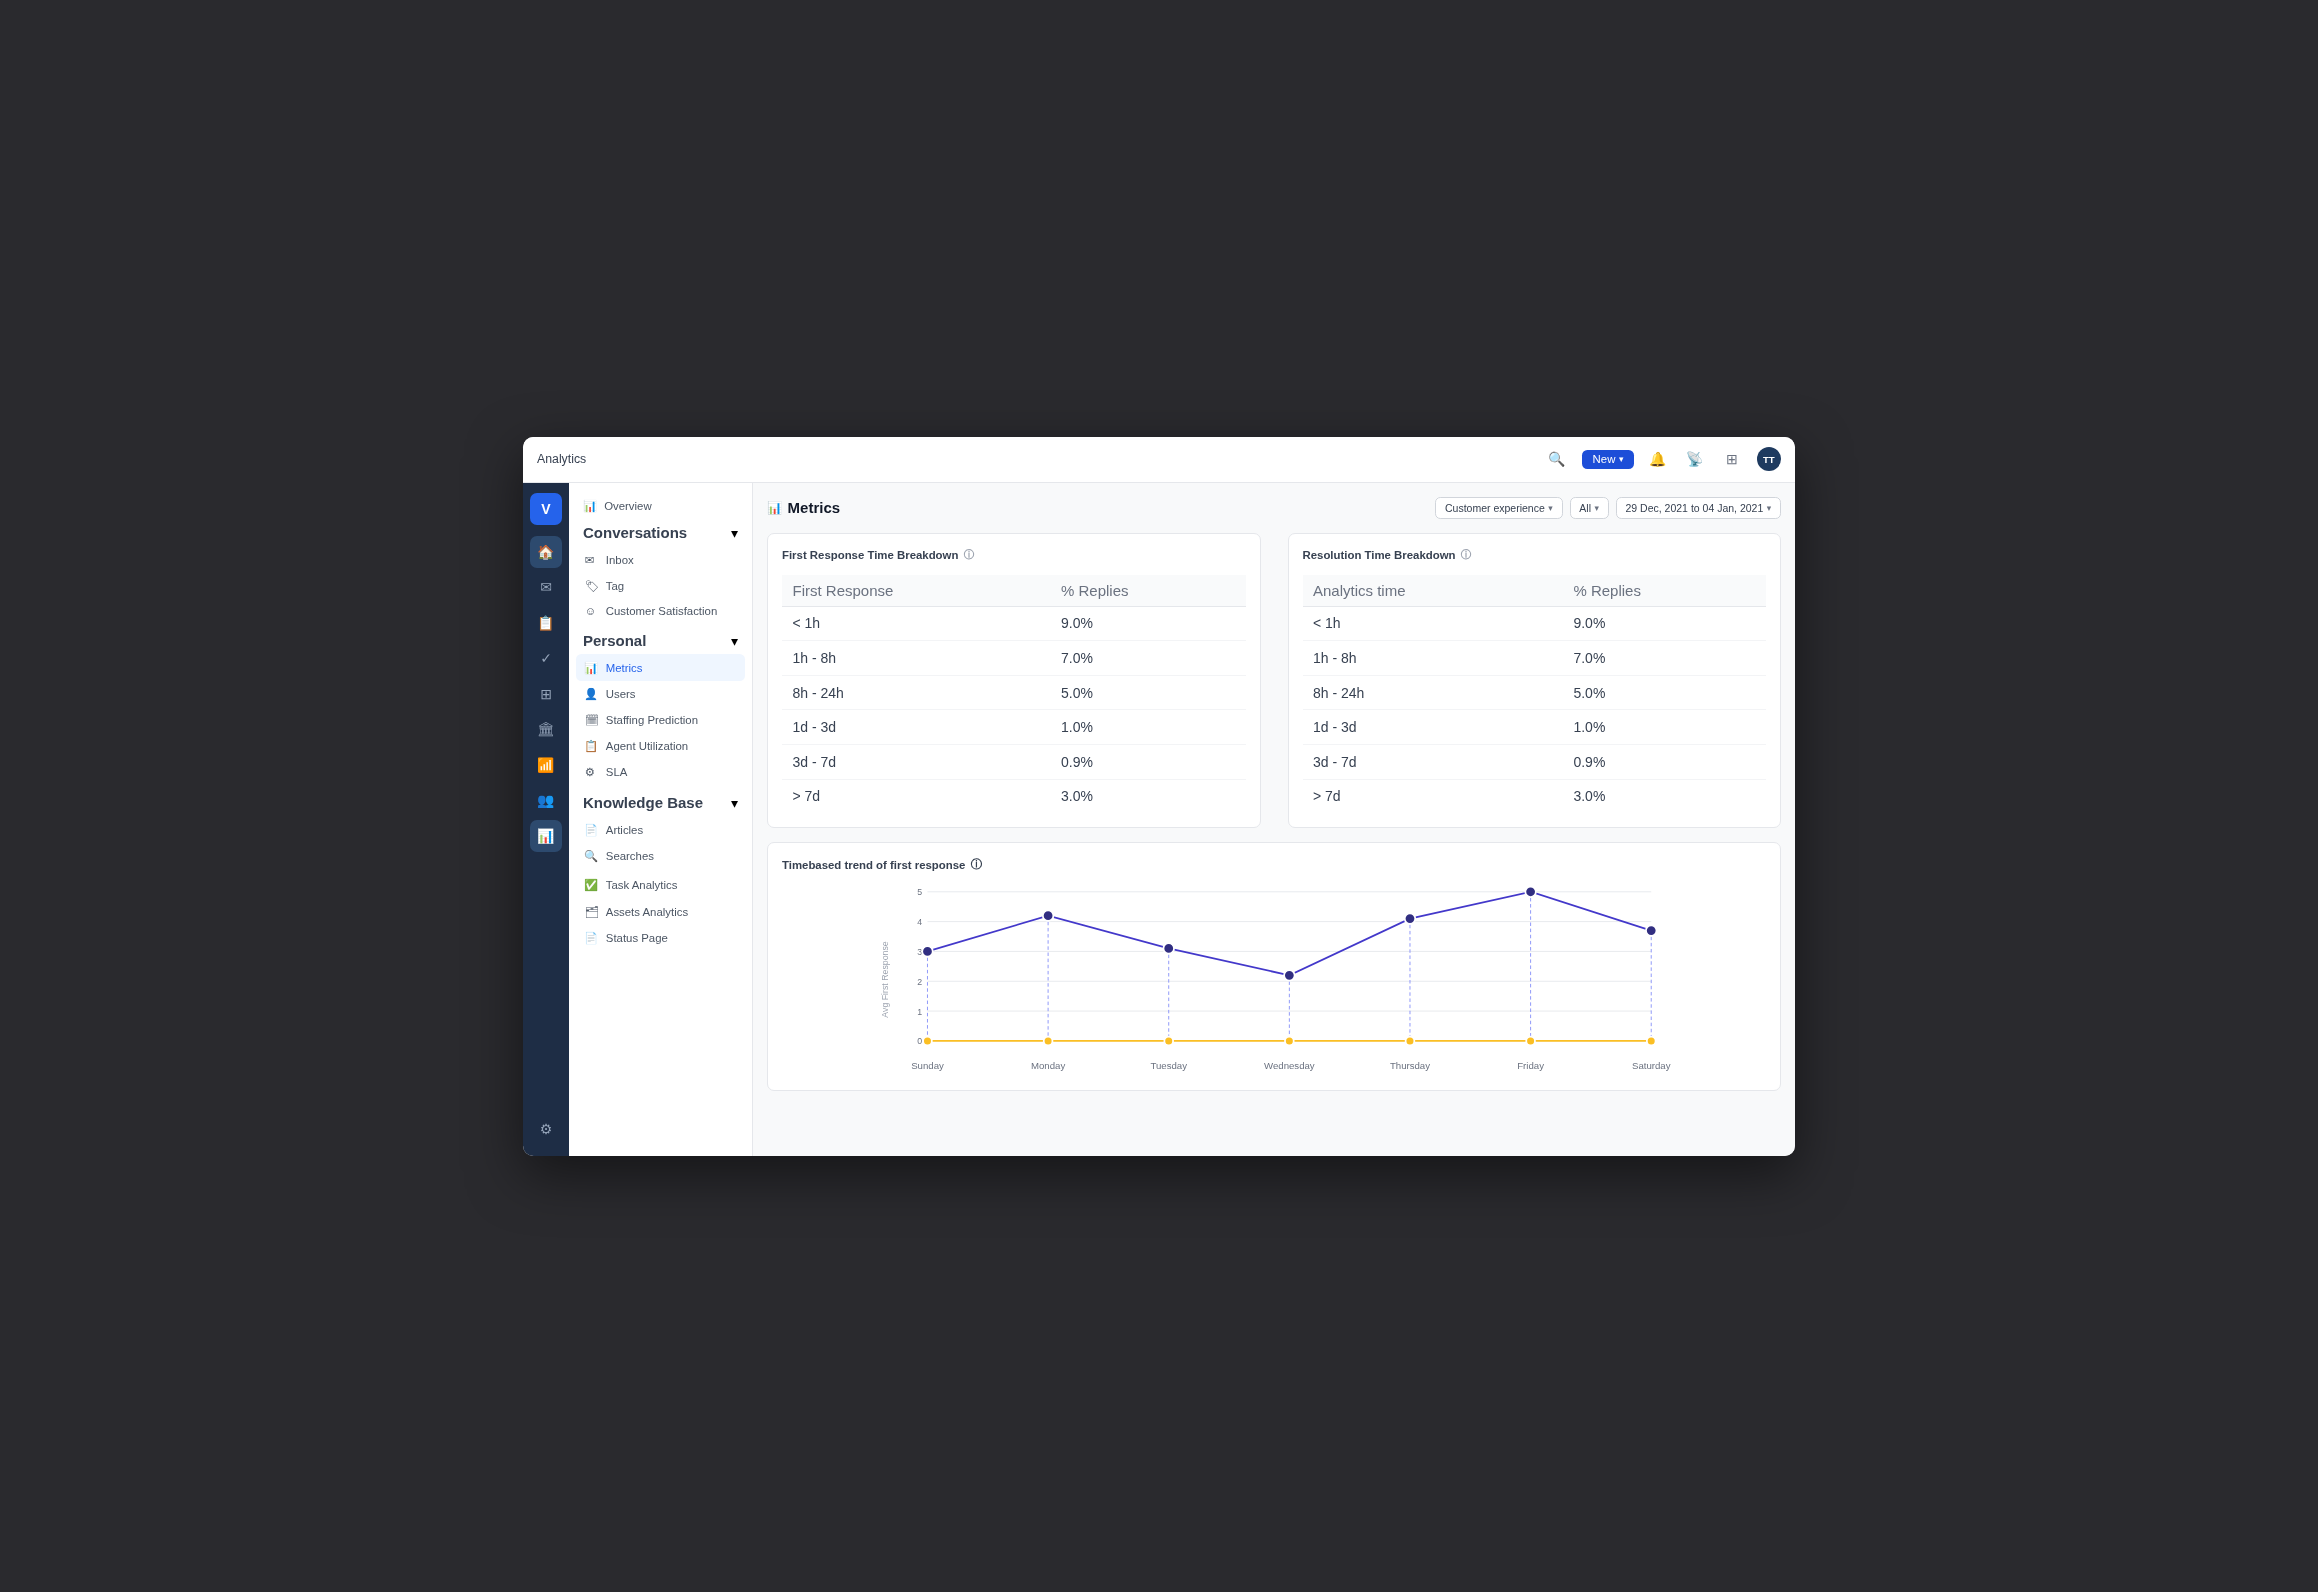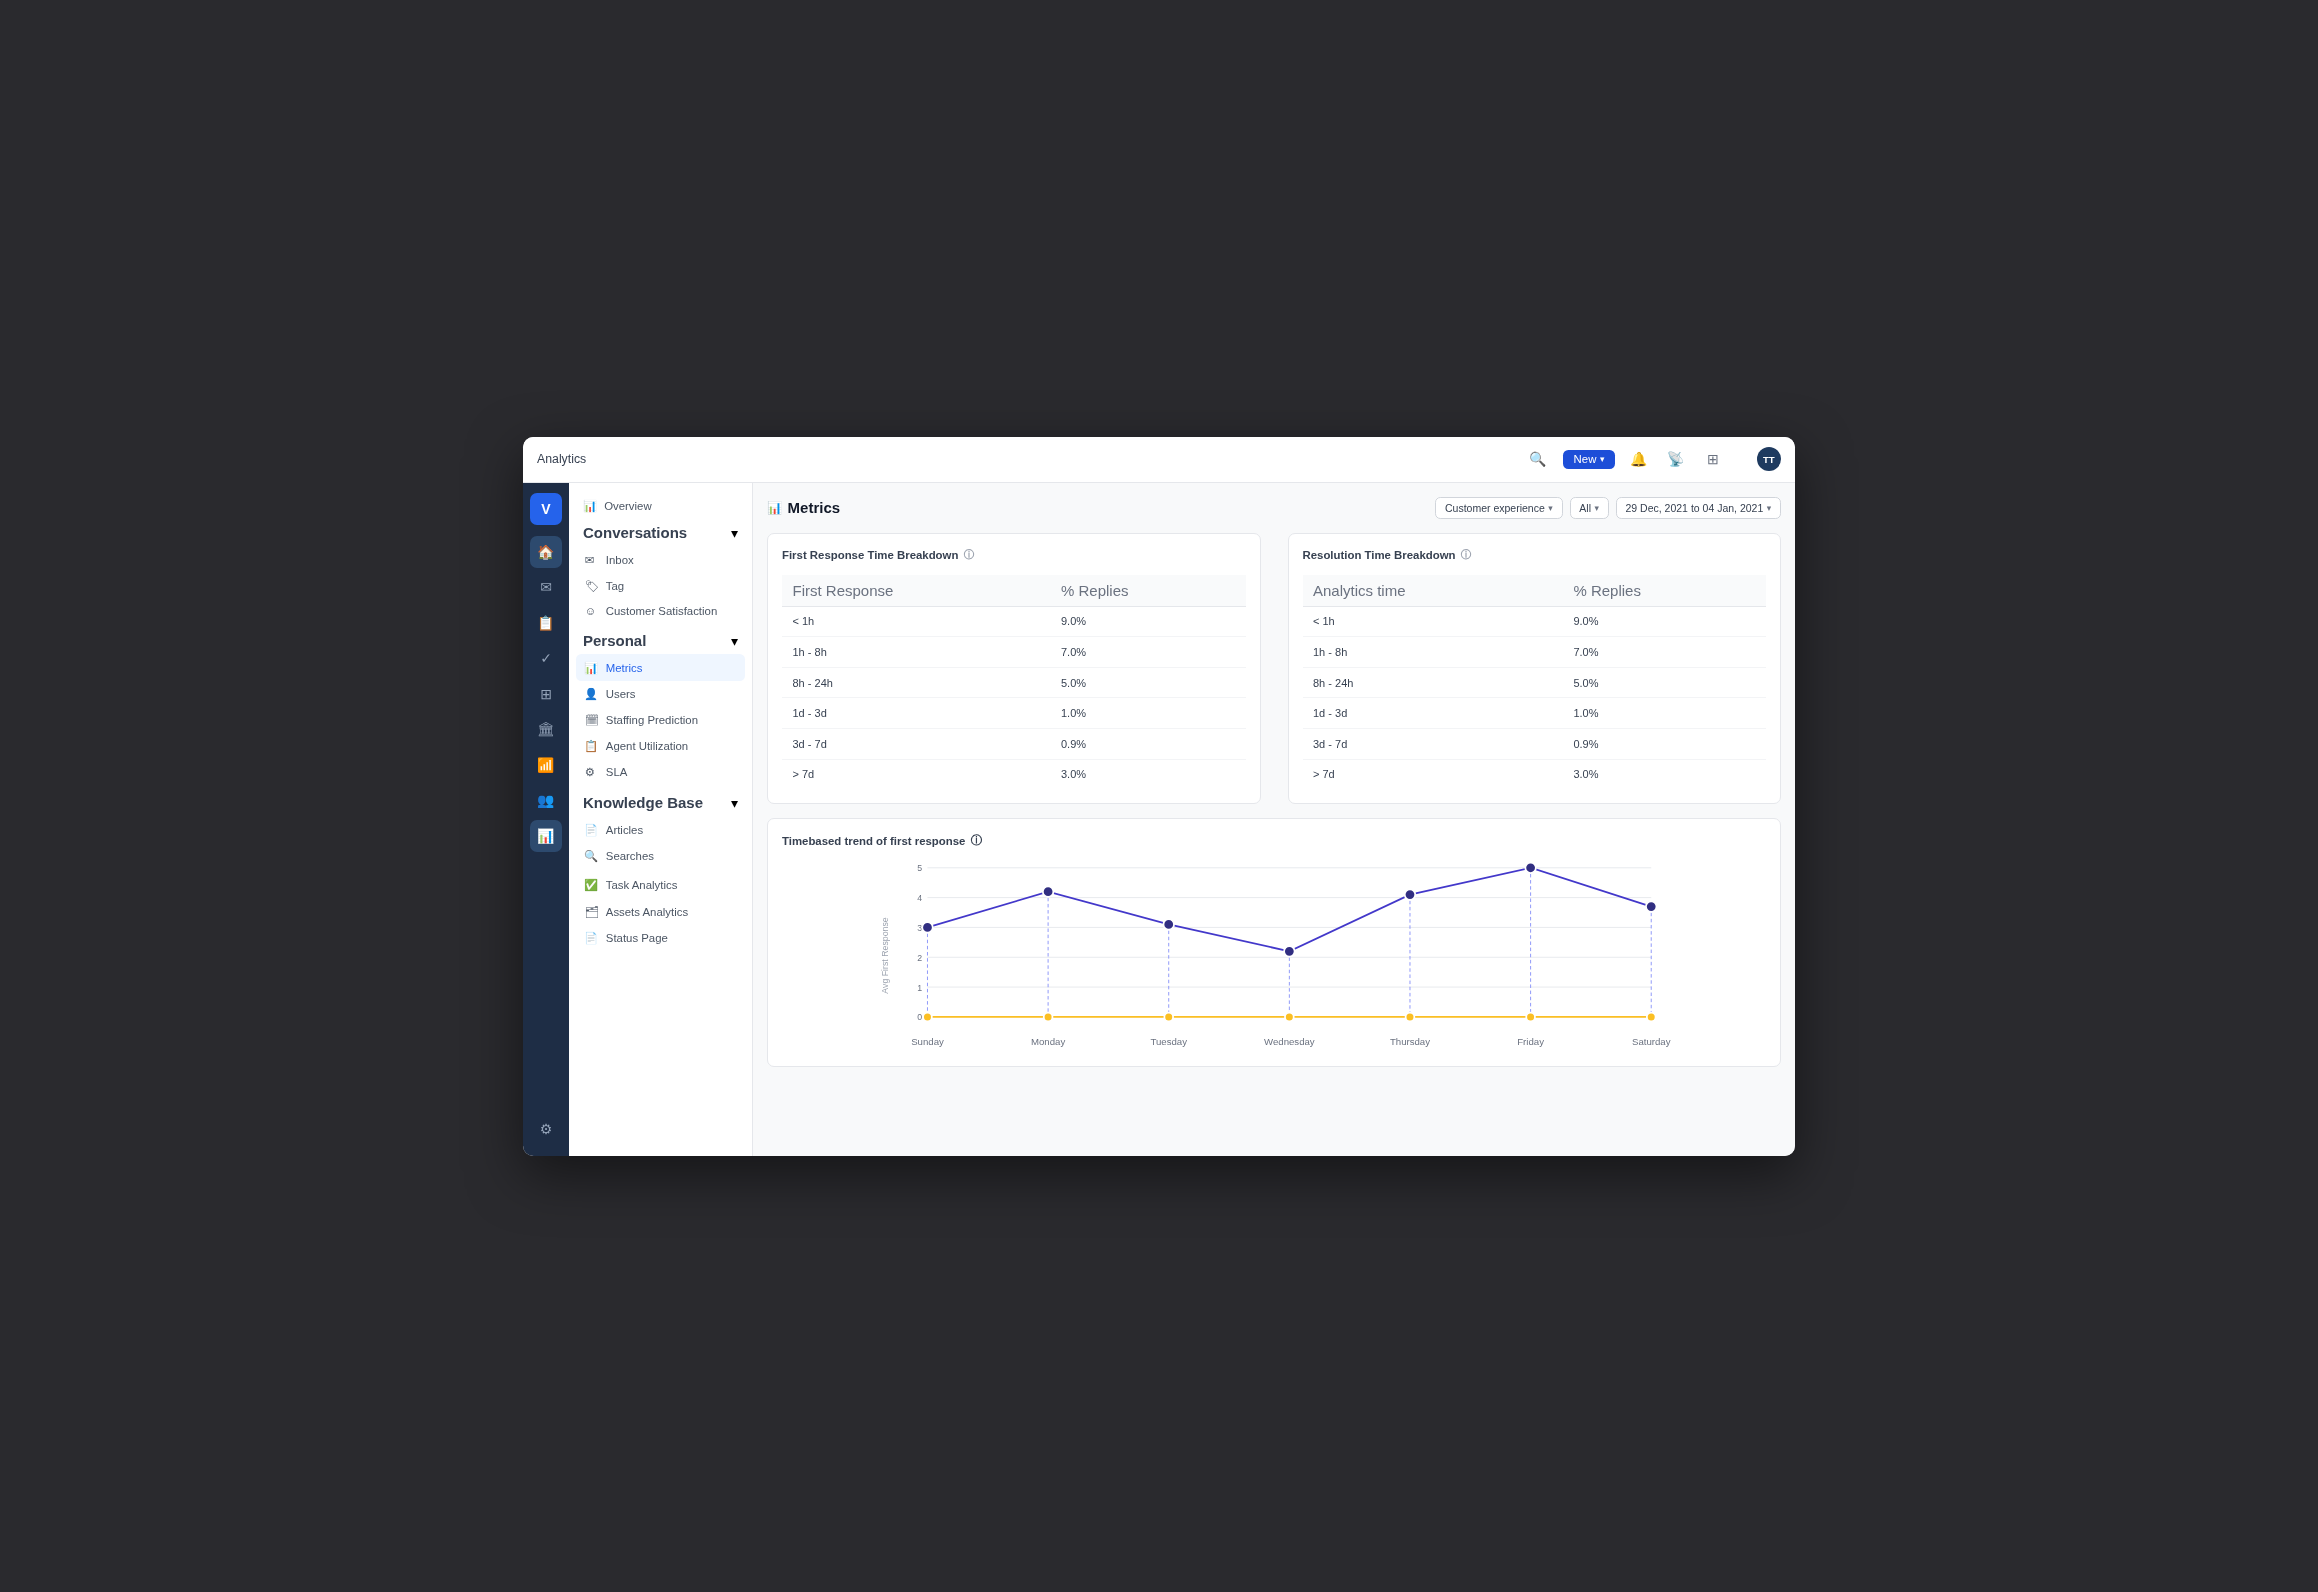--- a/index.html
+++ b/index.html
@@ -4,21 +4,21 @@
   <style>
     * { box-sizing: border-box; margin: 0; padding: 0; }
     body { background: #2a2a2e; font-family: -apple-system, BlinkMacSystemFont, 'Segoe UI', sans-serif; display: flex; justify-content: center; align-items: center; min-height: 100vh; }
     .window { background: #f3f4f6; border-radius: 10.5px; width: 1272px; height: 719px; display: flex; flex-direction: column; overflow: hidden; box-shadow: 0 17.5px 53px rgba(0,0,0,0.5); }
     
     .topbar { background: #fff; height: 46px; display: flex; align-items: center; padding: 0 14px; border-bottom: 0.9px solid #e5e7eb; gap: 10.5px; flex-shrink: 0; }
     .topbar-title { font-size: 12.3px; color: #374151; font-weight: 500; flex: 1; }
     .topbar-icons { display: flex; align-items: center; gap: 12.3px; }
     .icon-btn { width: 24.5px; height: 24.5px; display: flex; align-items: center; justify-content: center; cursor: pointer; color: #6b7280; font-size: 14px; border-radius: 3.5px; }
     .new-btn { background: #1d4ed8; color: #fff; border-radius: 5.3px; padding: 3.5px 10.5px; font-size: 11.4px; font-weight: 500; cursor: pointer; display: flex; align-items: center; gap: 3.5px; }
-    .avatar-btn { width: 24.5px; height: 24.5px; background: #1e3a5f; color: #fff; border-radius: 50%; font-size: 9.6px; font-weight: 600; display: flex; align-items: center; justify-content: center; cursor: pointer; margin-left: 19px; }
+    .avatar-btn { width: 24.5px; height: 24.5px; background: #1e3a5f; color: #fff; border-radius: 50%; font-size: 9.6px; font-weight: 600; display: flex; align-items: center; justify-content: center; cursor: pointer; }
     
     .main { display: flex; flex: 1; overflow: hidden; }
     
     .left-rail { background: #1e2d45; width: 46px; display: flex; flex-direction: column; align-items: center; padding: 10.5px 0; gap: 3.5px; flex-shrink: 0; }
     .rail-icon { width: 32px; height: 32px; display: flex; align-items: center; justify-content: center; border-radius: 7px; cursor: pointer; color: #94a3b8; font-size: 14px; }
     .rail-icon.active { background: #2d4a6e; color: #fff; }
     .rail-logo { width: 32px; height: 32px; background: #2563eb; border-radius: 7px; display: flex; align-items: center; justify-content: center; color: #fff; font-size: 14px; font-weight: 700; margin-bottom: 7px; }
     .rail-bottom { margin-top: auto; }
     
     .sidebar { background: #fff; width: 184px; border-right: 0.9px solid #e5e7eb; overflow-y: auto; flex-shrink: 0; padding: 10.5px 0; }
@@ -38,21 +38,21 @@
     .filter-dropdown { background: #fff; border: 0.9px solid #d1d5db; border-radius: 5.3px; padding: 4.4px 8.8px; font-size: 10.5px; color: #374151; cursor: pointer; display: flex; align-items: center; gap: 3.5px; white-space: nowrap; }
     .filter-dropdown .chevron { font-size: 8.8px; color: #6b7280; }
     
     .cards-row { display: flex; gap: 27px; margin-bottom: 14px; }
     .card { background: #fff; border-radius: 7px; border: 0.9px solid #e5e7eb; flex: 1; padding: 14px; }
     .card-title { font-size: 11.4px; font-weight: 600; color: #374151; margin-bottom: 12.3px; display: flex; align-items: center; gap: 5.3px; }
     .card-title .info-icon { color: #9ca3af; font-size: 10.5px; }
     
     .breakdown-table { width: 100%; border-collapse: collapse; }
     .breakdown-table th { font-size: 15px; color: #6b7280; font-weight: 500; text-align: left; padding: 7px 10.5px; border-bottom: 0.9px solid #e5e7eb; }
-    .breakdown-table td { font-size: 11px; color: #374151; padding: 8.8px 10.5px; border-bottom: 0.9px solid #f3f4f6; }
+    .breakdown-table td { font-size: 14px; color: #374151; padding: 8.8px 10.5px; border-bottom: 0.9px solid #f3f4f6; }
     .breakdown-table tr:last-child td { border-bottom: none; }
     .breakdown-table .tbl-header-row { background: #f9fafb; }
     
     .chart-card { background: #fff; border-radius: 7px; border: 0.9px solid #e5e7eb; padding: 14px; }
     .chart-title { font-size: 11.4px; font-weight: 600; color: #374151; margin-bottom: 10.5px; display: flex; align-items: center; gap: 5.3px; }
     .chart-area { position: relative; height: 193px; }
     svg.chart-svg { width: 100%; height: 100%; }
     .y-label { font-size: 10px; fill: #6b7280; }
     .chevron-icon { font-size: 8.8px; }
   </style>

